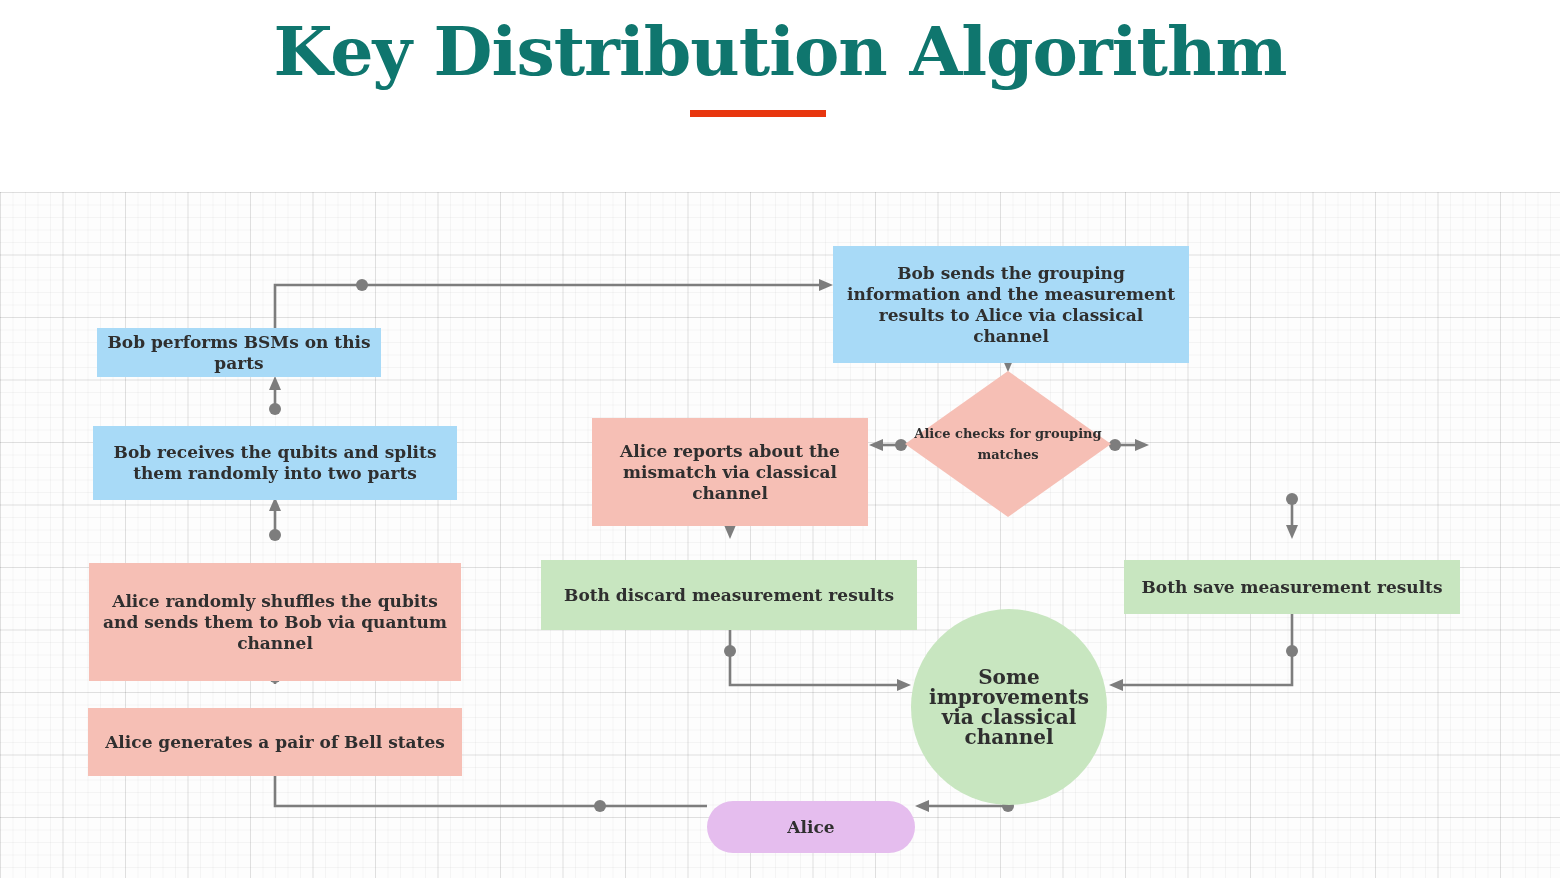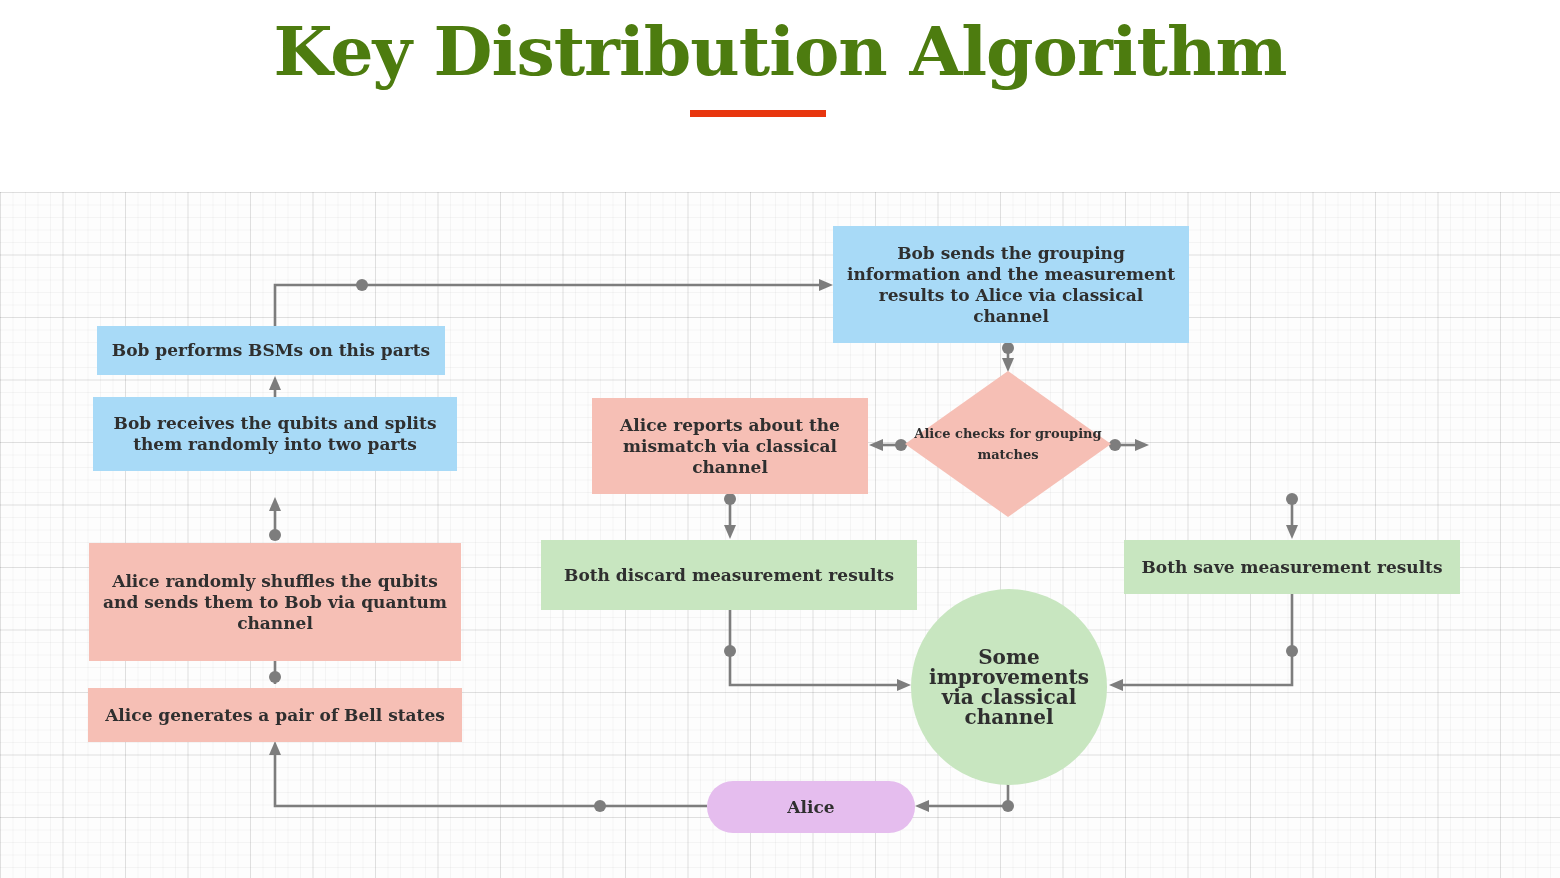--- a/index.html
+++ b/index.html
@@ -25,21 +25,21 @@
     text-align: center;
   }
   #page-title {
     position: absolute;
     left: 0; top: 10px;
     width: 1560px;
     font-family: "DejaVu Serif", serif;
     font-weight: bold;
     font-size: 68px;
     letter-spacing: -1px;
-    color: #4d7c0f;
+    color: #0f766e;
     line-height: 82px;
     white-space: nowrap;
   }
   #title-rule {
     position: absolute;
     left: 690px;
     top: 110px;
     width: 136px;
     height: 7px;
     background: #e8360e;
@@ -74,20 +74,21 @@
     justify-content: center;
     text-align: center;
     color: #2f2f2f;
     font-family: "DejaVu Serif", serif;
     font-weight: bold;
     font-size: 17px;
     line-height: 21px;
     box-sizing: border-box;
     padding: 4px 10px;
     z-index: 3;
+    margin-top: 20px;
   }
   .node.blue  { background: #a8daf7; }
   .node.pink  { background: #f6bfb5; }
   .node.green { background: #c8e6c0; }
   .node.purple{ background: #e5bdee; }
 
   .node.circle {
     border-radius: 50%;
     font-size: 20px;
     line-height: 20px;
@@ -229,42 +230,42 @@
       <path class="wire" d="M707,806 L275,806 L275,755"></path>
       <circle class="wire-dot" cx="600" cy="806" r="6"></circle>
       <polygon class="wire-head" points="275,741 269,755 281,755"></polygon>
     </g>
   </svg>
 
   <div class="node blue" id="node-bob-sends" style="left:833px; top:226px; width:356px; height:117px;">
     <span>Bob sends the grouping information and the measurement results to Alice via classical channel</span>
   </div>
 
-  <div class="node blue" id="node-bob-bsm" style="left:97px; top:326px; width:348px; height:49px;">
+  <div class="node blue" id="node-bob-bsm" style="left:97px; top:308px; width:284px; height:49px;">
     <span>Bob performs BSMs on this parts</span>
   </div>
 
-  <div class="node blue" id="node-bob-receives" style="left:93px; top:397px; width:364px; height:74px;">
+  <div class="node blue" id="node-bob-receives" style="left:93px; top:406px; width:364px; height:74px;">
     <span>Bob receives the qubits and splits them randomly into two parts</span>
   </div>
 
   <div class="node pink" id="node-shuffle-send" style="left:89px; top:543px; width:372px; height:118px;">
     <span>Alice randomly shuffles the qubits and sends them to Bob via quantum channel</span>
   </div>
 
-  <div class="node pink" id="node-bell-states" style="left:88px; top:688px; width:374px; height:54px;">
+  <div class="node pink" id="node-bell-states" style="left:88px; top:688px; width:374px; height:68px;">
     <span>Alice generates a pair of Bell states</span>
   </div>
 
   <div id="node-decision">
     <div class="diamond-shape"></div>
     <div class="diamond-label">Alice checks for grouping matches</div>
   </div>
 
-  <div class="node pink" id="node-report-mismatch" style="left:592px; top:398px; width:276px; height:96px;">
+  <div class="node pink" id="node-report-mismatch" style="left:592px; top:398px; width:276px; height:108px;">
     <span>Alice reports about the mismatch via classical channel</span>
   </div>
 
 
   <div class="node green" id="node-discard" style="left:541px; top:540px; width:376px; height:70px;">
     <span>Both discard measurement results</span>
   </div>
 
   <div class="node green" id="node-save" style="left:1124px; top:540px; width:336px; height:54px;">
     <span>Both save measurement results</span>

